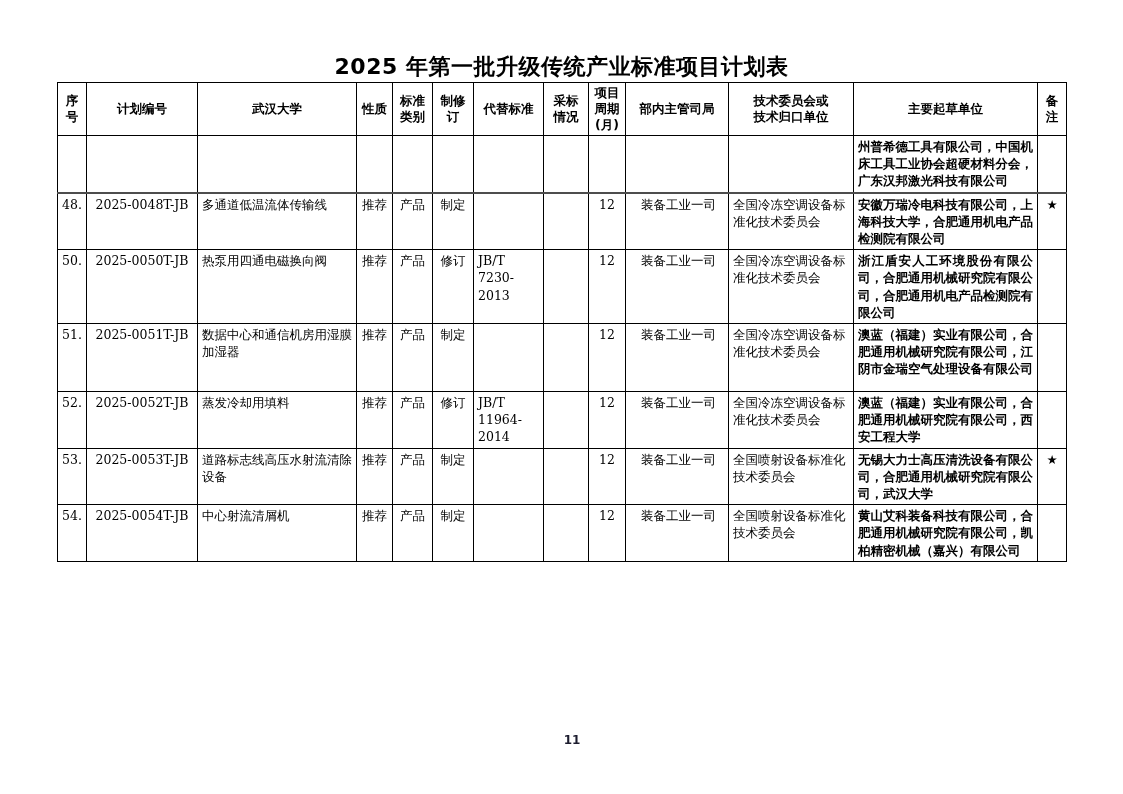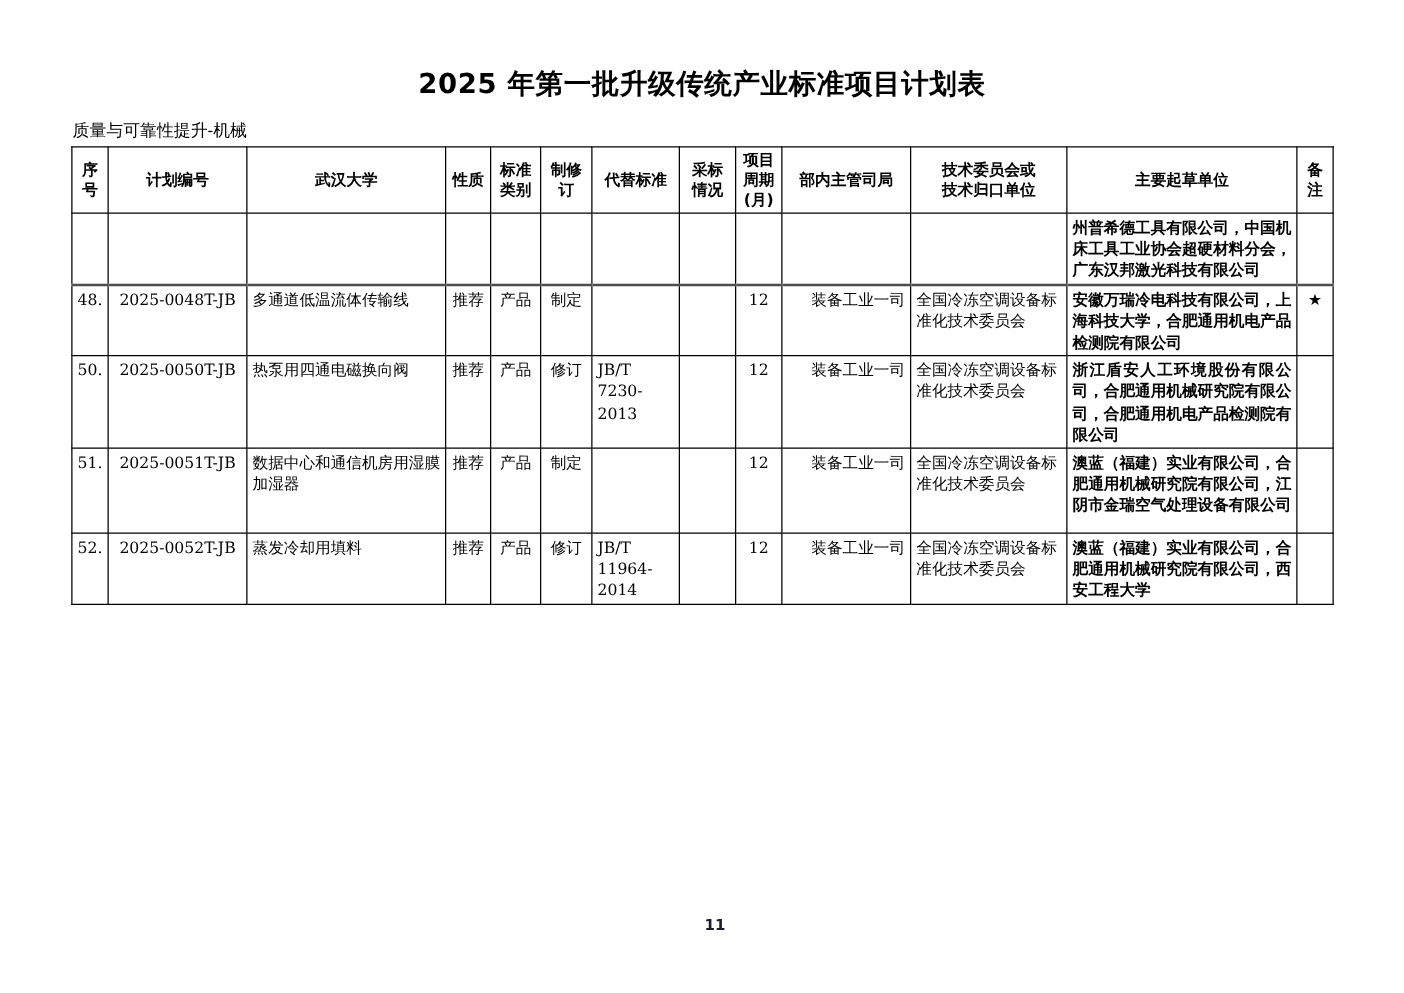--- a/index.html
+++ b/index.html
@@ -43,21 +43,21 @@
   }
   thead tr{height:52px;}
   td{
     vertical-align:top;
     padding:2px 4px;
     line-height:17.2px;
   }
   
   td.col0,td.col1,td.col3,td.col4,td.col5,td.col7,td.col8,td.col12{text-align:center;}
   td.col2,td.col6,td.col10{text-align:left;}
-  td.col9{text-align:right;padding-left:7px;}
+  td.col9{text-align:center;padding-left:7px;}
   td.col11{text-align:justify;font-weight:bold;}
   td.col6{overflow-wrap:break-word;}
   
   tbody tr:nth-child(1){height:52px;}
   tbody tr:nth-child(2){height:55px;}
   tbody tr:nth-child(3){height:68px;}
   tbody tr:nth-child(4){height:68px;}
   tbody tr:nth-child(5){height:55px;margin-left:48px;}
   tbody tr:nth-child(6){height:55px;}
   tbody tr:nth-child(7){height:50px;}
@@ -75,21 +75,20 @@
     font-weight:bold;
     color:#1c1c2e;
     margin-left:21px;
   }
 </style>
 </head>
 <body>
 
 <div>
   <h1 class="doc-title">2025 年第一批升级传统产业标准项目计划表</h1>
-  <div class="section-label">质量与可靠性提升-机械</div>
 
   <table class="plan-table">
     <colgroup>
       <col style="width:29px">
         <col style="width:111px">
         <col style="width:159px">
       <col style="width:36px">
         <col style="width:40px">
         <col style="width:41px">
       <col style="width:70px">
@@ -194,17 +193,47 @@
           <td class="col4">产品</td>
           <td class="col5">修订</td>
           <td class="col6">JB/T 11964-2014</td>
           <td class="col7"></td>
           <td class="col8">12</td>
           <td class="col9">装备工业一司</td>
           <td class="col10">全国冷冻空调设备标准化技术委员会</td>
           <td class="col11">澳蓝（福建）实业有限公司，合肥通用机械研究院有限公司，西安工程大学</td>
           <td class="col12"></td>
         </tr>
+        <tr>
+          <td class="col0">53.</td>
+          <td class="col1">2025-0053T-JB</td>
+          <td class="col2">道路标志线高压水射流清除设备</td>
+          <td class="col3">推荐</td>
+          <td class="col4">产品</td>
+          <td class="col5">制定</td>
+          <td class="col6"></td>
+          <td class="col7"></td>
+          <td class="col8">12</td>
+          <td class="col9">装备工业一司</td>
+          <td class="col10">全国喷射设备标准化技术委员会</td>
+          <td class="col11">无锡大力士高压清洗设备有限公司，合肥通用机械研究院有限公司，武汉大学</td>
+          <td class="col12">★</td>
+        </tr>
+        <tr>
+          <td class="col0">54.</td>
+          <td class="col1">2025-0054T-JB</td>
+          <td class="col2">中心射流清屑机</td>
+          <td class="col3">推荐</td>
+          <td class="col4">产品</td>
+          <td class="col5">制定</td>
+          <td class="col6"></td>
+          <td class="col7"></td>
+          <td class="col8">12</td>
+          <td class="col9">装备工业一司</td>
+          <td class="col10">全国喷射设备标准化技术委员会</td>
+          <td class="col11">黄山艾科装备科技有限公司，合肥通用机械研究院有限公司，凯柏精密机械（嘉兴）有限公司</td>
+          <td class="col12"></td>
+        </tr>
       </tbody>
   </table>
 
   <div class="page-number">11</div>
 </div>
 
 </body></html>

